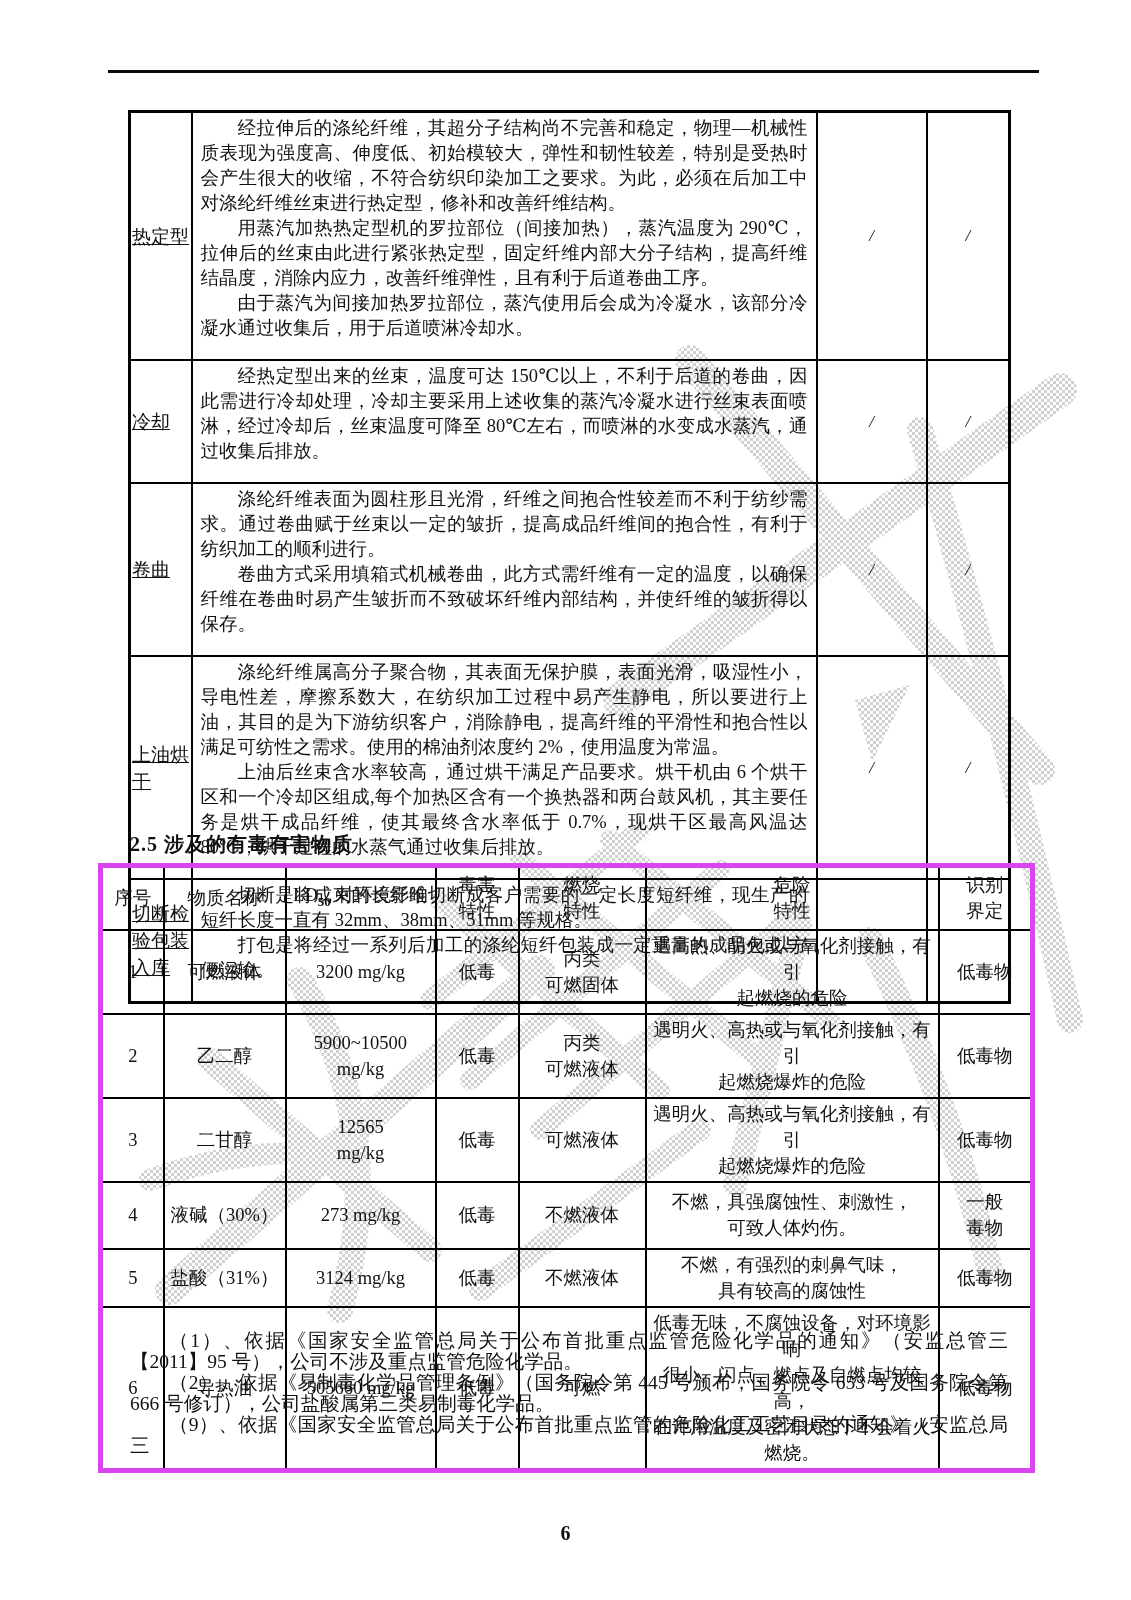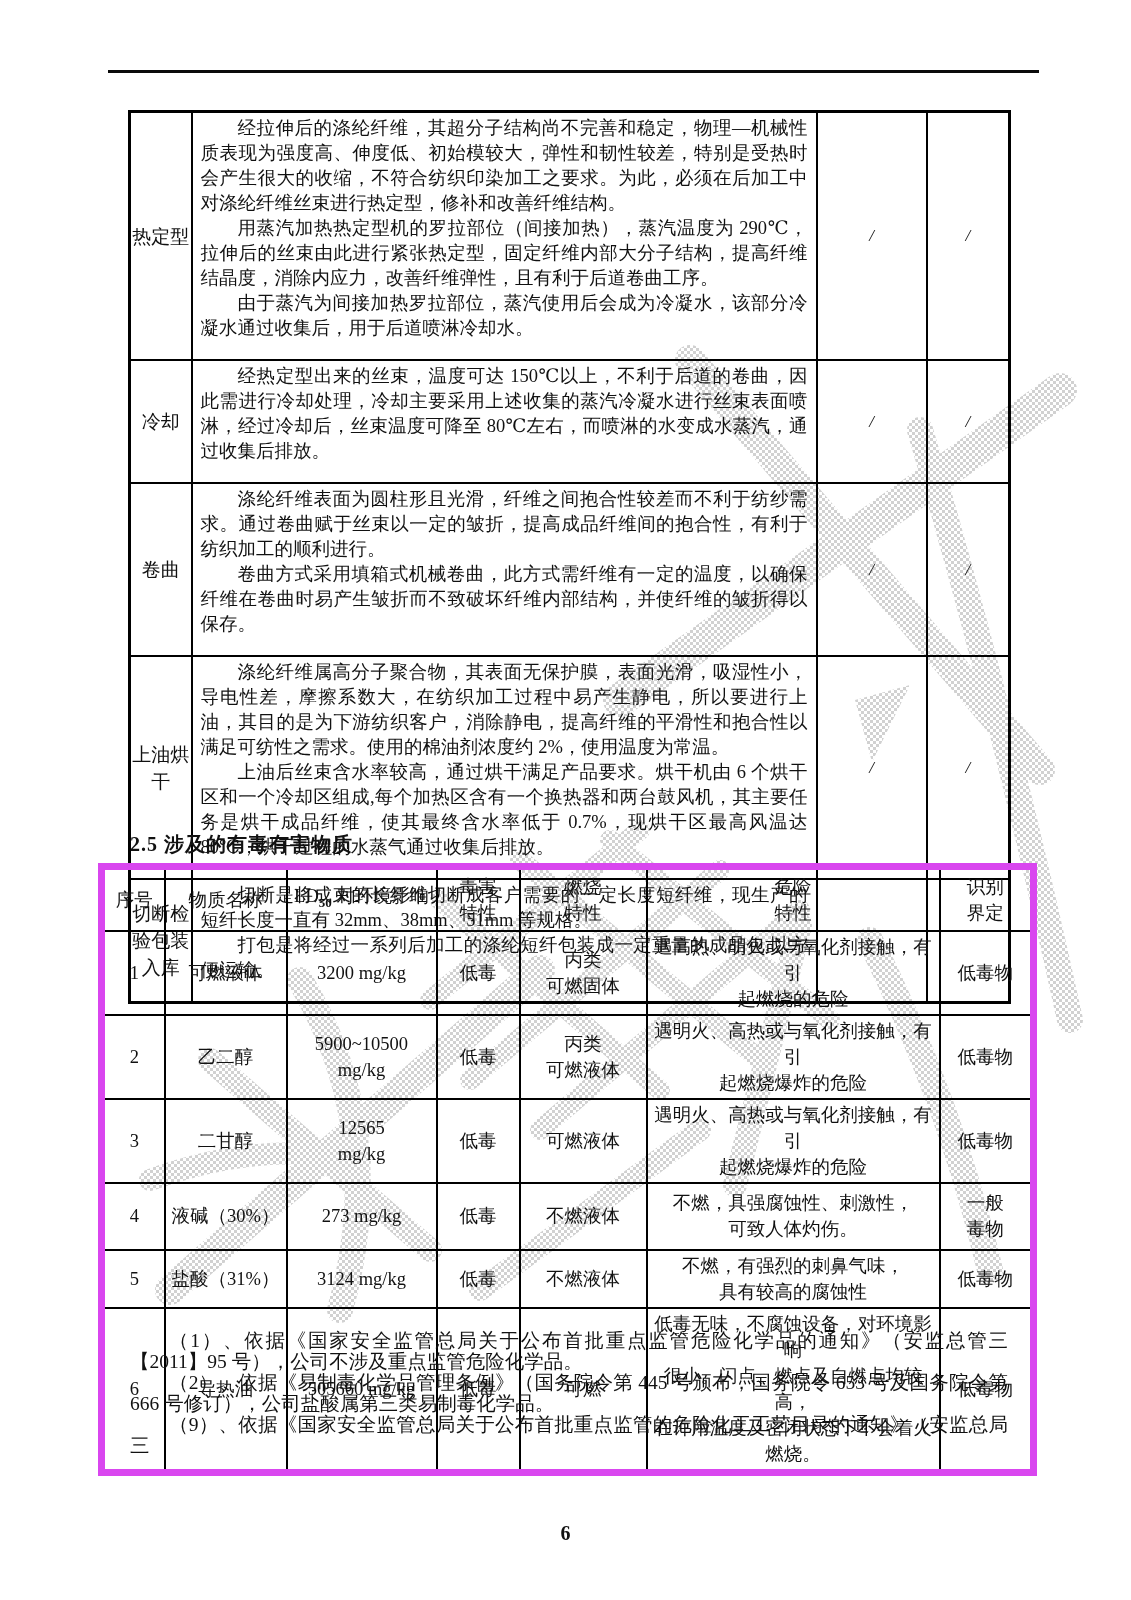--- a/index.html
+++ b/index.html
@@ -9,31 +9,31 @@
   .wm{position:absolute;inset:0;z-index:0;pointer-events:none;}
   .content{position:absolute;inset:0;z-index:1;}
   .header-rule{position:absolute;left:108px;top:70px;width:931px;height:3px;background:#0a0a0a;}
 
   table{border-collapse:collapse;table-layout:fixed;position:absolute;background:transparent;}
   td{border:2px solid #000;overflow:hidden;}
 
   
   .t-process{left:128px;top:110px;width:880px;border:3px solid #000;}
   .t-process td{vertical-align:middle;}
-  .stage-cell{text-align:center;font-size:19px;line-height:27px;}
+  .stage-cell{font-size:19px;line-height:27px;text-decoration:underline;}
   .stage-inner{width:44px;margin:0 auto;word-break:break-all;}
   .proc-content{vertical-align:top;padding:3px 8px 18px 8px;font-size:18.5px;line-height:25px;text-align:justify;}
   .proc-content p{margin:0;text-indent:2em;}
   .slash-cell{text-align:center;font-size:17px;font-style:italic;}
 
   
   .section-heading{position:absolute;left:130px;top:831px;font-size:20px;font-weight:bold;letter-spacing:1px;}
 
   
-  .t-substance{left:98px;top:863px;width:932px;border:7px solid #d946ef;}
+  .t-substance{left:98px;top:863px;width:932px;border:5px solid #d946ef;}
   .t-substance td{vertical-align:middle;text-align:center;font-size:18.5px;line-height:26px;padding:2px 3px;}
   .prelines{white-space:pre-line;}
   sub{font-size:13px;font-weight:bold;}
   .hdr-narrow{display:block;width:42px;margin:0 auto;word-break:break-all;}
 
   
   .notes{position:absolute;left:130px;top:1330px;width:878px;font-size:19.5px;line-height:21px;text-align:justify;}
   .notes p{margin:0;text-indent:2em;}
 
   .page-number{position:absolute;left:0;top:1522px;width:100%;text-align:center;

